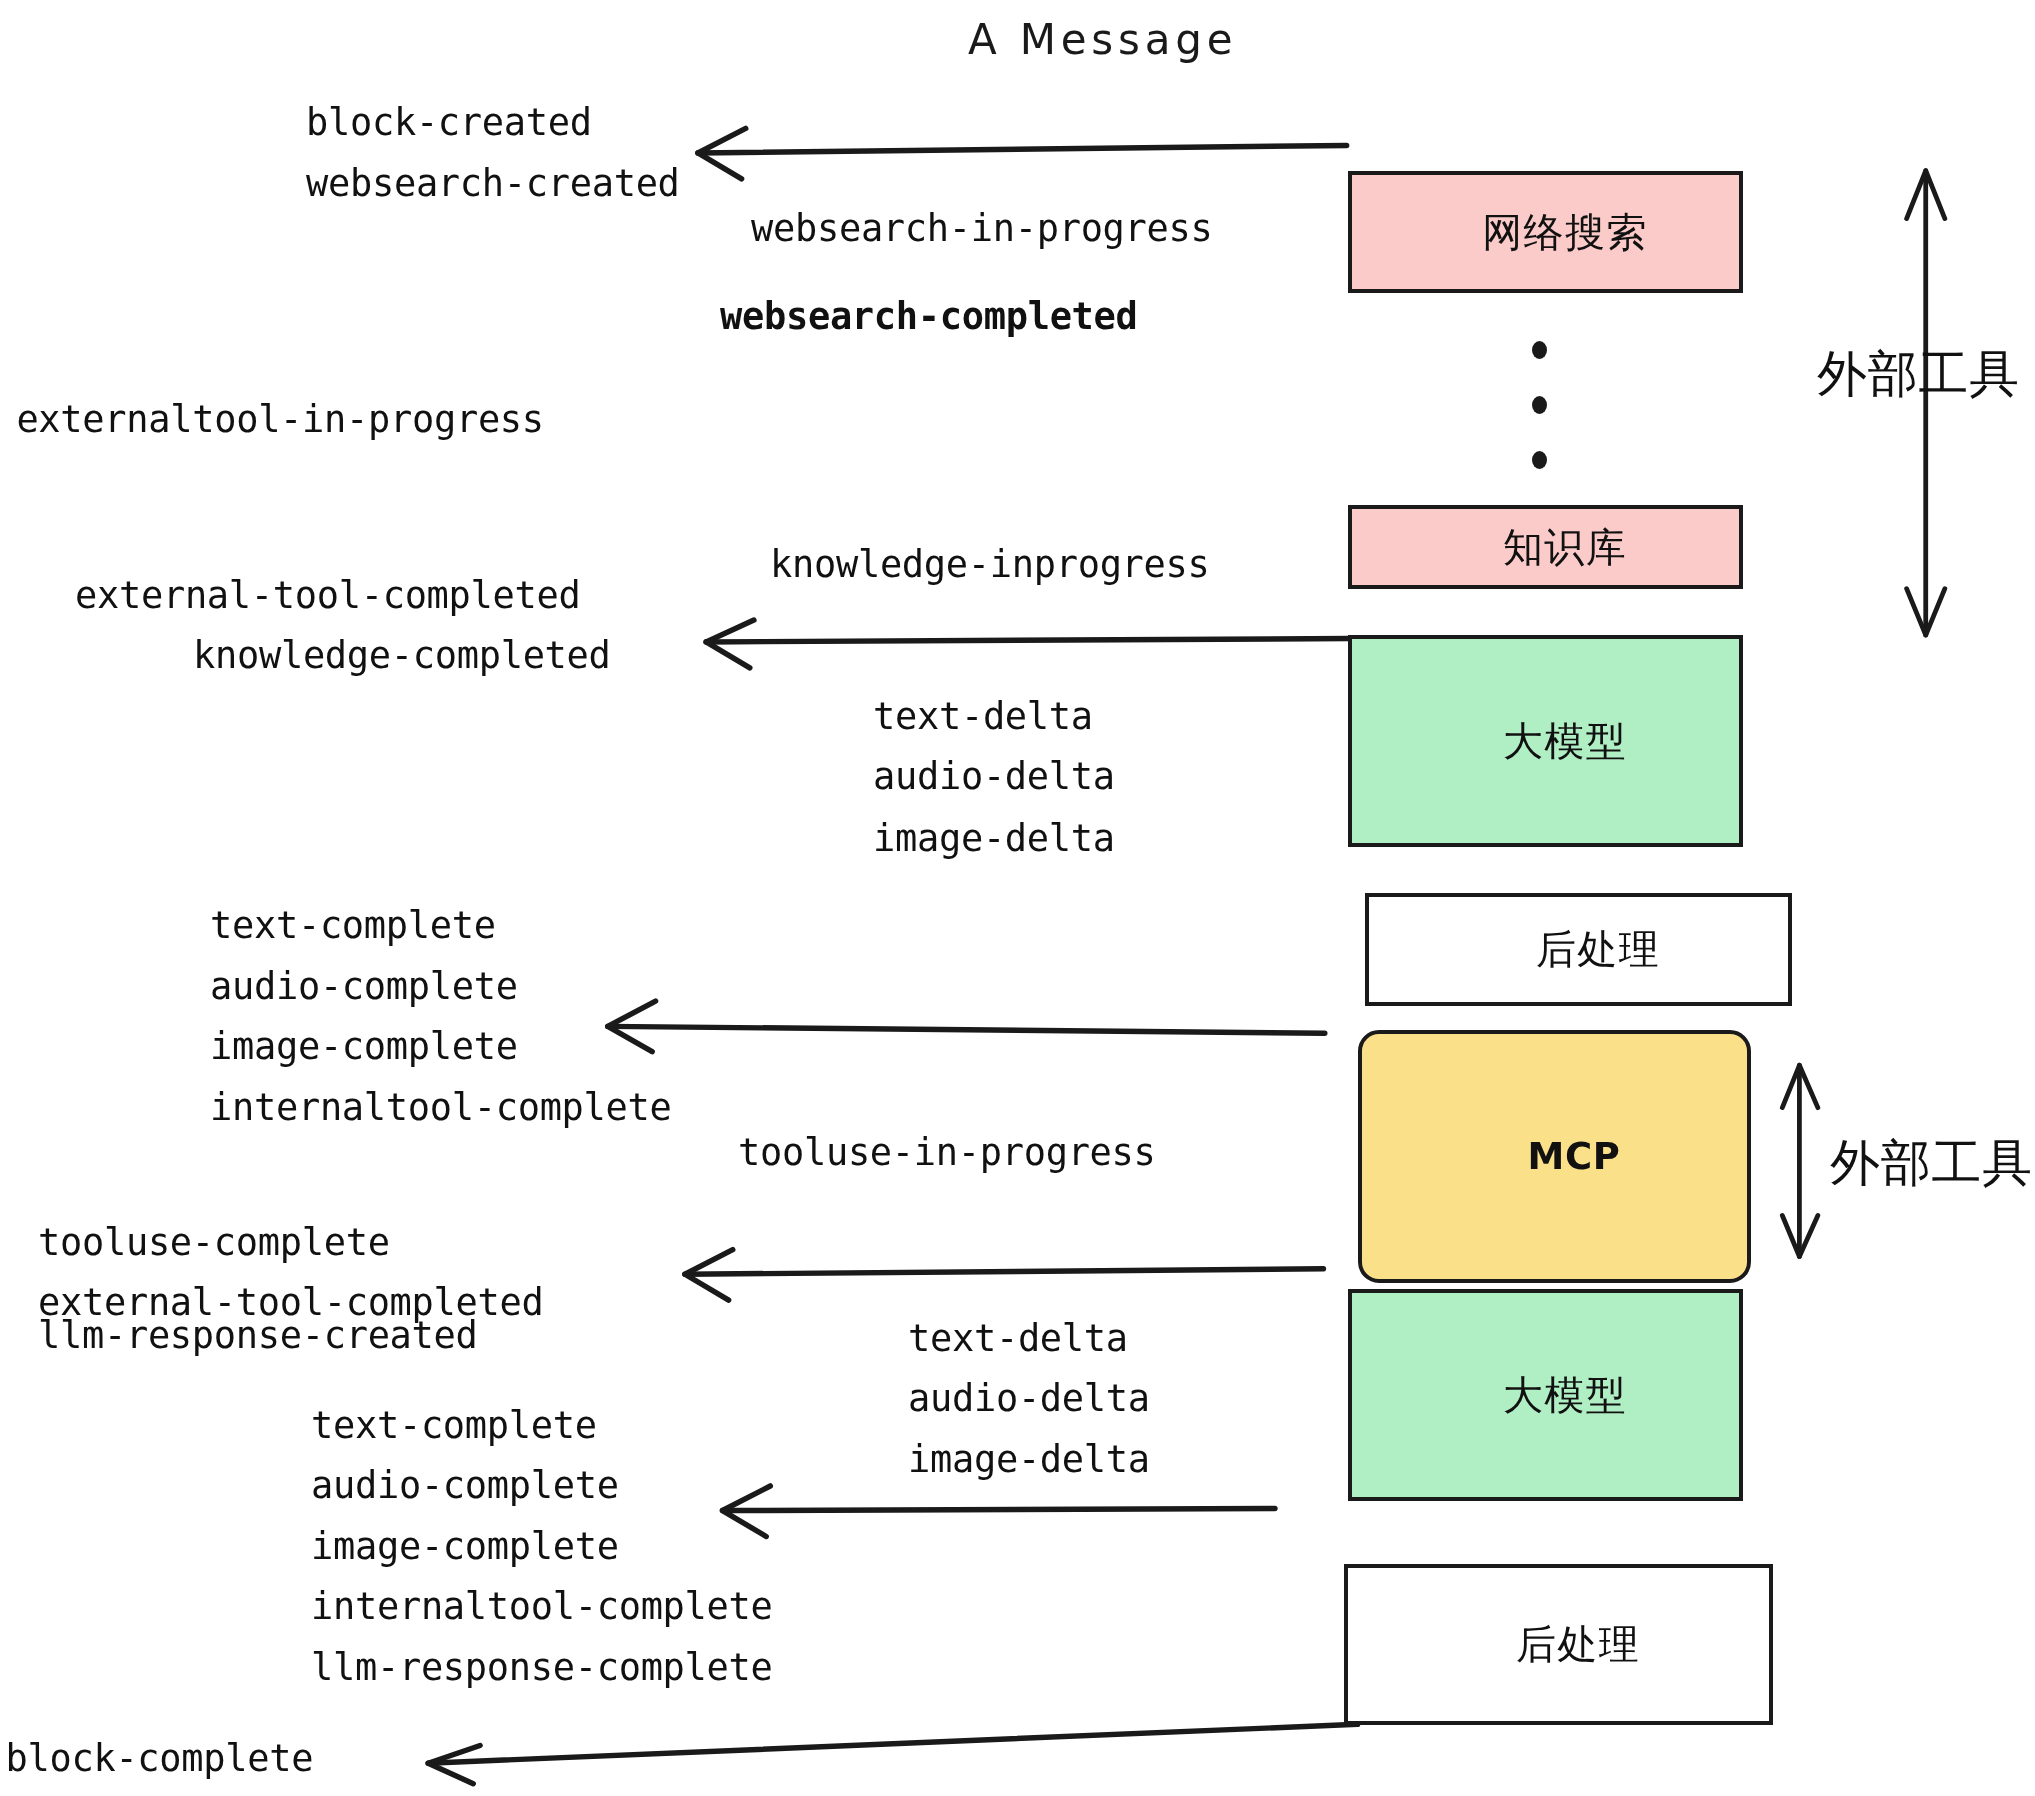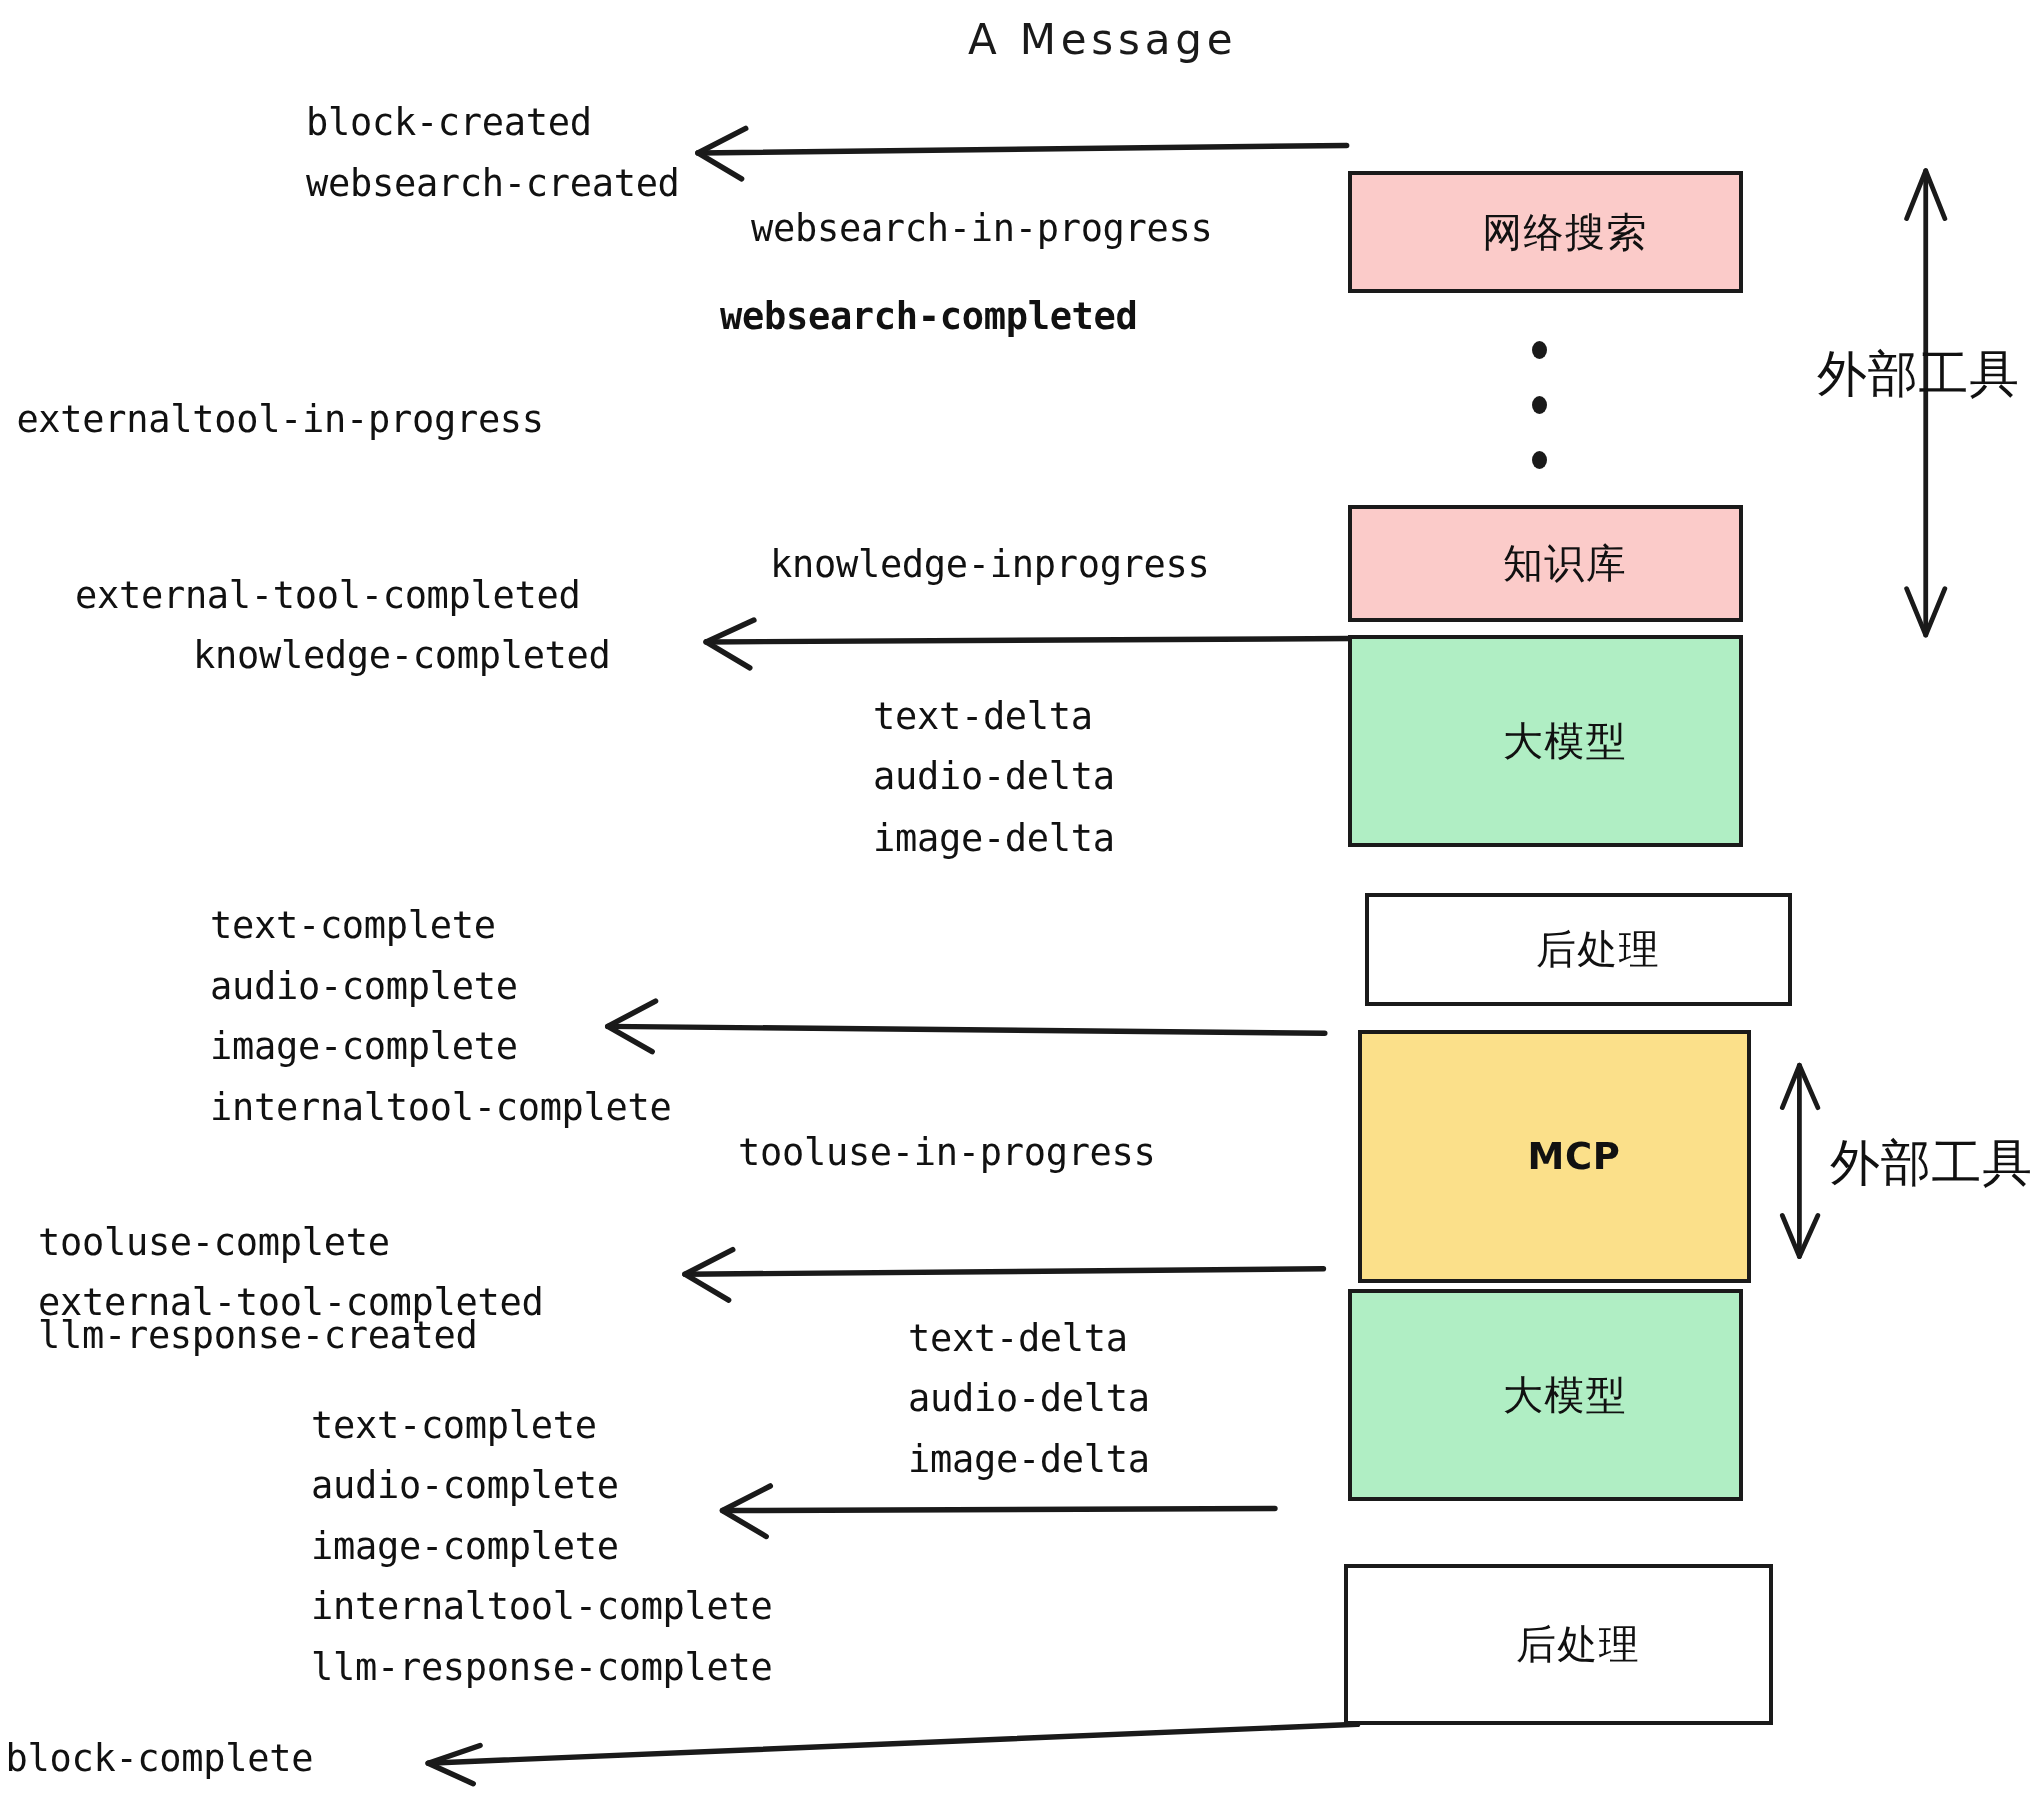--- a/index.html
+++ b/index.html
@@ -57,20 +57,21 @@
   }
   .node.pink  { background: #fbcbc9; }
   .node.green { background: #b0eec4; }
   .node.yellow{ background: #fbe08a; }
   .node.white { background: #ffffff; border-width: 4.1px; }
   .node.mcp {
     font-family: "DejaVu Sans", "Liberation Sans", sans-serif;
     font-size: 37px;
     font-weight: bold;
     letter-spacing: 0.7px;
+    border-radius: 21px;
   }
 
   
   .dots {
     position: absolute;
   }
   .dots span {
     display: block;
     width: 15px;
     height: 18px;
@@ -154,21 +155,21 @@
       <path d="M2635 1560 L2635 1840" stroke-width="7"></path>
       <path d="M2635 1560 L2610 1622 M2635 1560 L2662 1622" stroke-width="7"></path>
       <path d="M2635 1840 L2610 1780 M2635 1840 L2662 1780" stroke-width="7"></path>
     </g>
   </svg>
 
   <div class="node pink" style="left:1348px; top:171px; width:395px; height:122px;">
     <span>网络搜索</span>
   </div>
 
-  <div class="node pink" style="left:1348px; top:505px; width:395px; height:117px;">
+  <div class="node pink" style="left:1348px; top:505px; width:395px; height:84px;">
     <span>知识库</span>
   </div>
 
   <div class="node green" style="left:1348px; top:635px; width:395px; height:212px;">
     <span>大模型</span>
   </div>
 
   <div class="node white" style="left:1365px; top:893px; width:427px; height:113px;">
     <span>后处理</span>
   </div>

